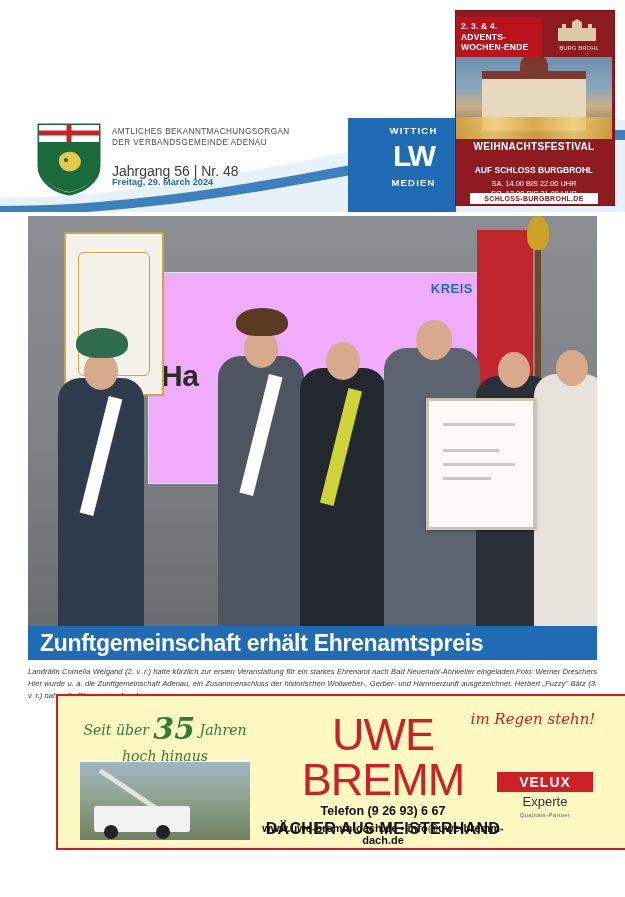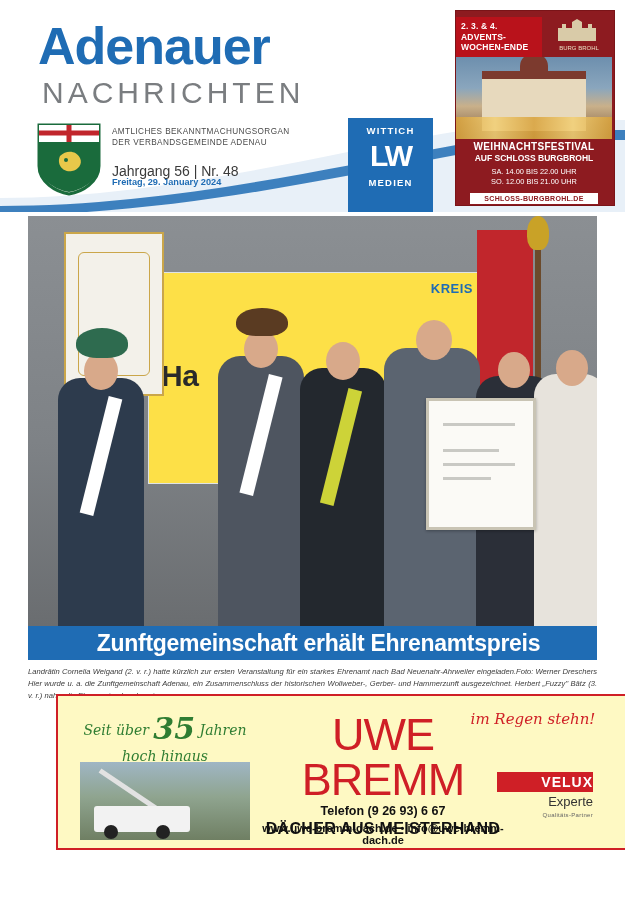--- a/index.html
+++ b/index.html
@@ -91,20 +91,21 @@
   }
   .logo-wittich {
     position: absolute;
     left: 348px;
     top: 118px;
     width: 85px;
     height: 105px;
     background: #1f6cb4;
     color: #ffffff;
     text-align: center;
+    padding-left: 23px;
   }
   .logo-wittich .lw-top {
     font-size: 9.5px;
     letter-spacing: 1.2px;
     margin-top: 7px;
     font-weight: bold;
   }
   .logo-wittich .lw-mark {
     font-size: 30px;
     font-weight: bold;
@@ -201,21 +202,21 @@
   }
   .ad-bottom-text .l1 {
     font-size: 10px;
     font-weight: bold;
     letter-spacing: 0.3px;
   }
   .ad-bottom-text .l2 {
     font-size: 8.5px;
     font-weight: bold;
     line-height: 1.2;
-    margin-top: 1px;
+    margin-top: 13px;
   }
   .ad-bottom-text .l3 {
     font-size: 7.4px;
     margin-top: 4px;
     line-height: 1.3;
   }
   .ad-url {
     position: absolute;
     left: 14px;
     top: 182px;
@@ -244,21 +245,21 @@
     inset: 0;
     background:
       linear-gradient(180deg, #8b8f93 0%, #7e8286 55%, #6a6d70 100%);
   }
   .photo-banner {
     position: absolute;
     left: 120px;
     top: 56px;
     width: 330px;
     height: 210px;
-    background: #fde047;
+    background: #f0abfc;
     border: 1px solid #dfe3e5;
   }
   .photo-banner .bn-txt {
     position: absolute;
     left: 12px;
     top: 86px;
     font-size: 30px;
     font-weight: bold;
     color: #2a2a2a;
     letter-spacing: -0.5px;
@@ -404,21 +405,20 @@
   .headline-bar {
     position: absolute;
     left: 28px;
     top: 626px;
     width: 569px;
     height: 34px;
     background: #1f6cb4;
     color: #ffffff;
     display: flex;
     align-items: center;
-    justify-content: center;
   }
   .headline-bar h2 {
     margin: 0 0 0 12px;
     font-size: 23px;
     font-weight: bold;
     letter-spacing: -0.3px;
   }
   .caption {
     position: absolute;
     left: 28px;
@@ -560,21 +560,21 @@
     font-family: "DejaVu Serif", serif;
     font-style: italic;
     font-size: 15px;
     line-height: 1.3;
   }
   .velux {
     position: absolute;
     right: 34px;
     top: 76px;
     width: 96px;
-    text-align: right;
+    text-align: center;
   }
   .velux .vx {
     background: #cf1f26;
     color: #ffffff;
     font-size: 14px;
     font-weight: bold;
     letter-spacing: 1px;
     padding: 2px 0;
   }
   .velux .exp {
@@ -594,41 +594,37 @@
 
 <div class="page">
 
   <div class="masthead">
 
     <svg class="swoosh" viewBox="0 0 625 95" preserveAspectRatio="none">
       <path d="M0,78 C150,78 300,40 430,16 C520,0 580,0 625,0 L625,95 L0,95 Z" fill="#e8f0f8"></path>
       <path d="M0,86 C160,86 310,52 440,28 C525,12 585,10 625,10 L625,20 C580,20 520,22 440,38 C312,62 162,95 0,95 Z" fill="#1f6cb4" opacity="0.85"></path>
     </svg>
 
-    <div class="title-block">
-      <div class="title-main">Adenauer</div>
-      <div class="title-sub">NACHRICHTEN</div>
-    </div>
 
     <svg class="crest" viewBox="0 0 66 74">
       <path d="M3,3 H63 V44 C63,60 46,70 33,72 C20,70 3,60 3,44 Z" fill="#f2f0e6" stroke="#1a6b3c" stroke-width="3"></path>
       <path d="M3,3 H63 V20 H3 Z" fill="#ffffff"></path>
       <path d="M33,3 V20 M3,11 H63" stroke="#c1262c" stroke-width="5"></path>
       <path d="M3,20 H63 V44 C63,58 46,68 33,70 C20,68 3,58 3,44 Z" fill="#1a6b3c"></path>
       <path d="M24,34 c6,-6 16,-6 20,2 c3,6 -2,12 -8,13 c-8,2 -16,-6 -12,-15 z" fill="#e8c84a"></path>
       <circle cx="30" cy="38" r="2" fill="#1a6b3c"></circle>
     </svg>
 
     <div class="org-text">
       <div>AMTLICHES BEKANNTMACHUNGSORGAN</div>
       <div>DER VERBANDSGEMEINDE ADENAU</div>
     </div>
 
     <div class="issue-line">Jahrgang 56 | Nr. 48</div>
-    <div class="issue-date">Freitag, 29. January 2024</div>
+    <div class="issue-date">Freitag, 29. March 2024</div>
 
     <div class="logo-wittich">
       <div class="lw-top">WITTICH</div>
       <div class="lw-mark">LW</div>
       <div class="lw-bot">MEDIEN</div>
     </div>
   </div>
 
   <div class="ad-top">
     <div class="ad-top-banner">2. 3. &amp; 4. ADVENTS-WOCHEN-ENDE</div>

